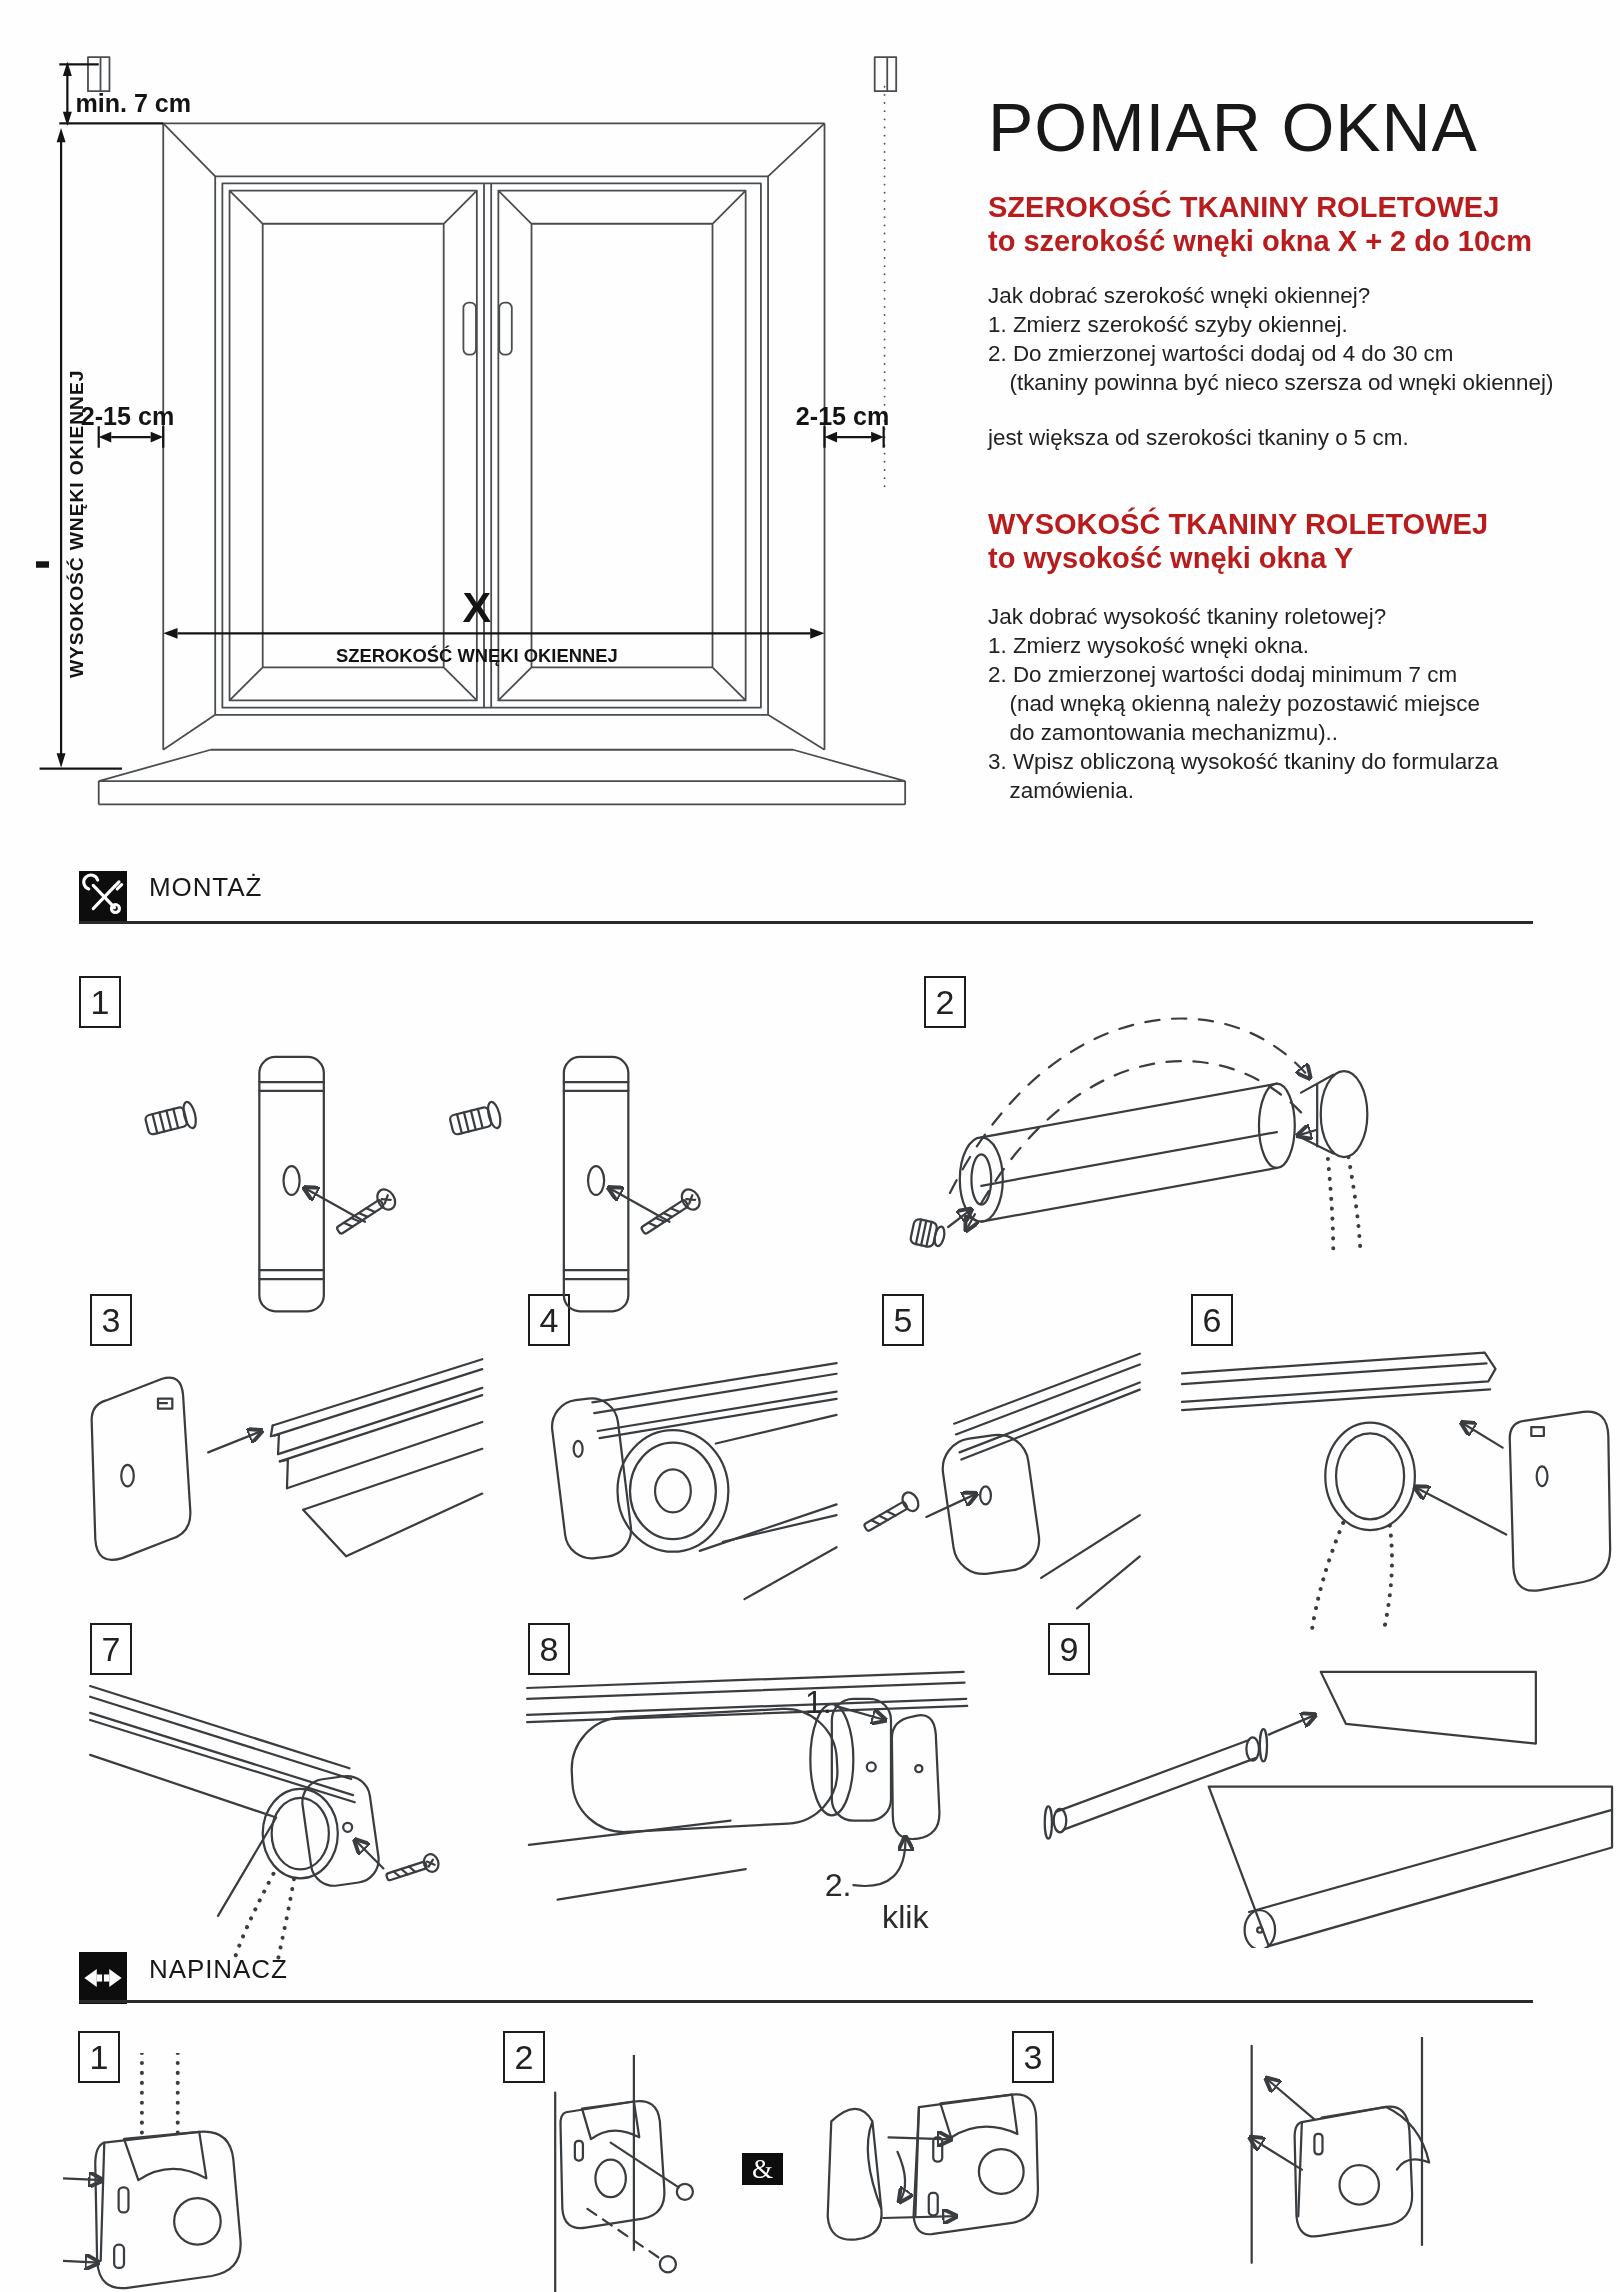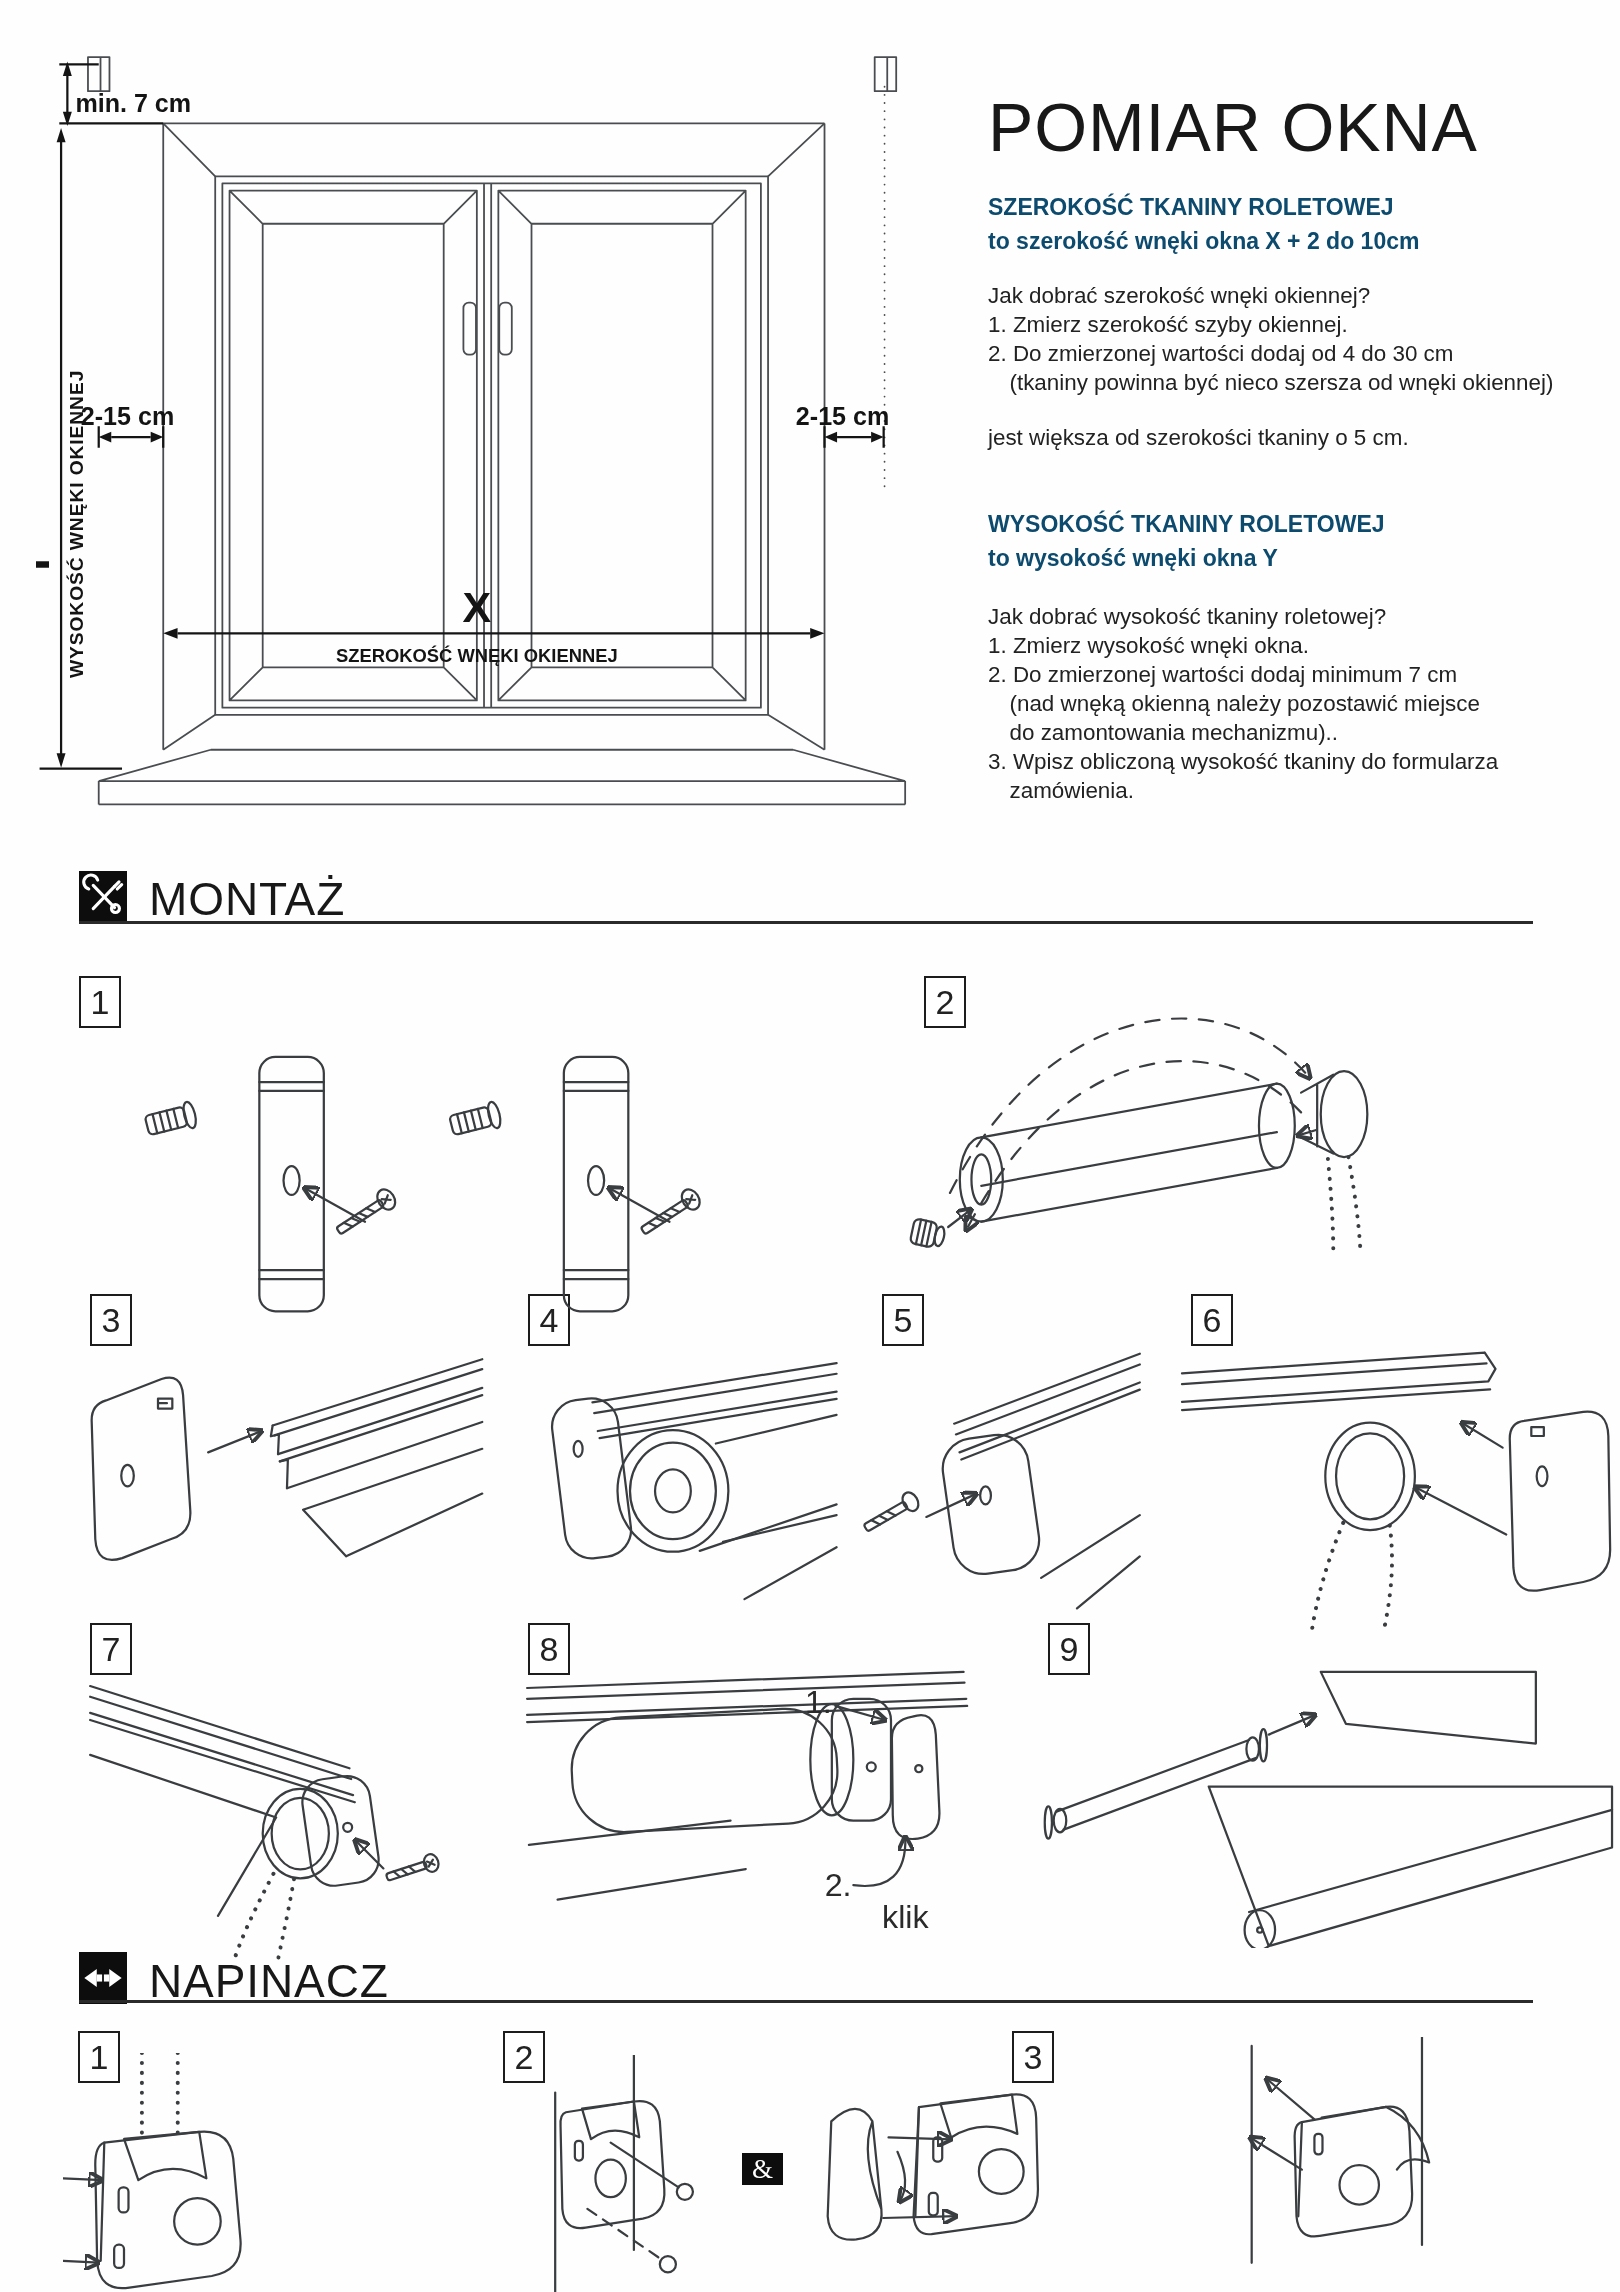--- a/index.html
+++ b/index.html
@@ -1,25 +1,25 @@
 <!DOCTYPE html>
 <html style="font-size:14.3px"><head>
 <meta charset="utf-8">
 <style>
   html,body{margin:0;padding:0;background:#e8e8e8;}
   #root{position:relative;width:1620px;height:2293px;background:#fefefe;overflow:hidden;
         font-family:"Liberation Sans", sans-serif;color:#1f1f1f;}
   .abs{position:absolute;}
   
   .doc-title{font-size:68px;font-weight:400;letter-spacing:0.9px;color:#181818;}
-  .subhead{font-size:23px;font-weight:bold;line-height:34px;color:#0c4a6e;}
+  .subhead{font-size:29px;font-weight:bold;line-height:34px;color:#b91c1c;}
   .body-line{font-size:22.4px;line-height:29px;color:#222;}
   .indent{padding-left:21.5px;}
   
-  .sec-title{font-size:46px;font-weight:400;letter-spacing:0.9px;color:#181818;}
+  .sec-title{font-size:26px;font-weight:400;letter-spacing:0.9px;color:#181818;}
   .sec-line{position:absolute;height:2.7px;background:#2a2a2a;}
   .sec-icon{position:absolute;width:48px;height:52px;background:#0d0d0d;}
   
   .stepbox{position:absolute;width:38px;height:48px;border:2.7px solid #1c1c1c;background:#fff;
            display:flex;align-items:center;justify-content:center;font-size:34px;color:#222;}
   
   svg.ill path, svg.ill rect, svg.ill ellipse, svg.ill circle, svg.ill line, svg.ill polygon{
       stroke:#3a3d40;stroke-width:2.5;fill:none;stroke-linecap:round;stroke-linejoin:round;}
   svg.ill .net{stroke:none;}
   svg.ill .chain{stroke-dasharray:0.1 11;stroke-width:4.5;stroke-linecap:round;}

